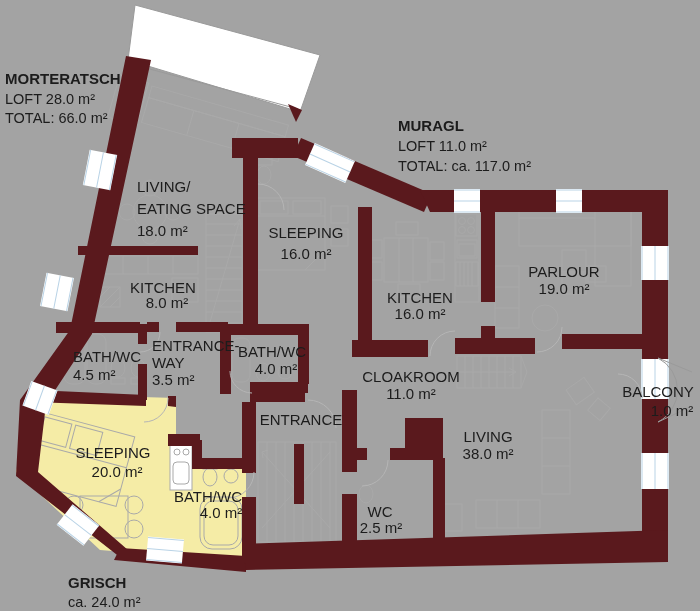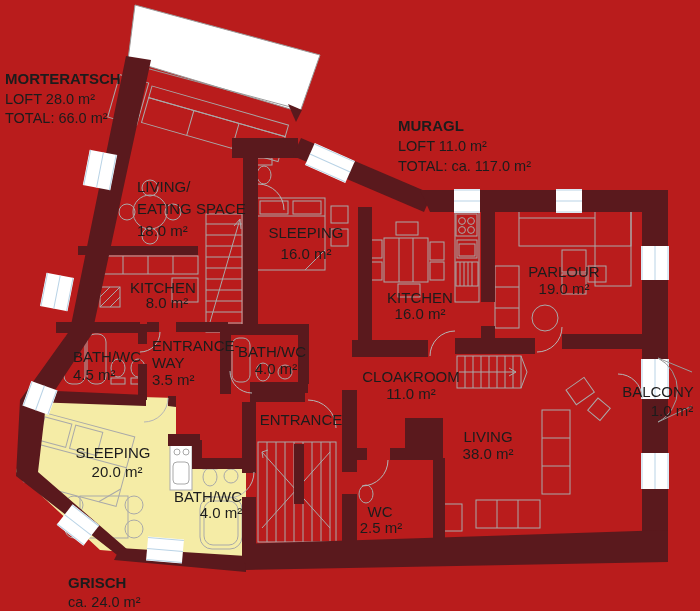--- a/index.html
+++ b/index.html
@@ -1,16 +1,16 @@
 <!DOCTYPE html>
 <html><head>
 <meta charset="utf-8">
 <style>
   html,body{margin:0;padding:0;background:#fff;}
-  .stage{position:relative;width:700px;height:611px;background:#b91c1c;overflow:hidden;
+  .stage{position:relative;width:700px;height:611px;background:#a3a3a3;overflow:hidden;
          font-family:"Liberation Sans", sans-serif;text-decoration:underline;}
   svg{display:block;}
   text{fill:#1c1c1c;}
   .room-lbl{font-size:15px;}
   .unit-name{font-size:15px;font-weight:bold;}
   .unit-sub{font-size:14.5px;}
 </style>
 </head>
 <body>
 

